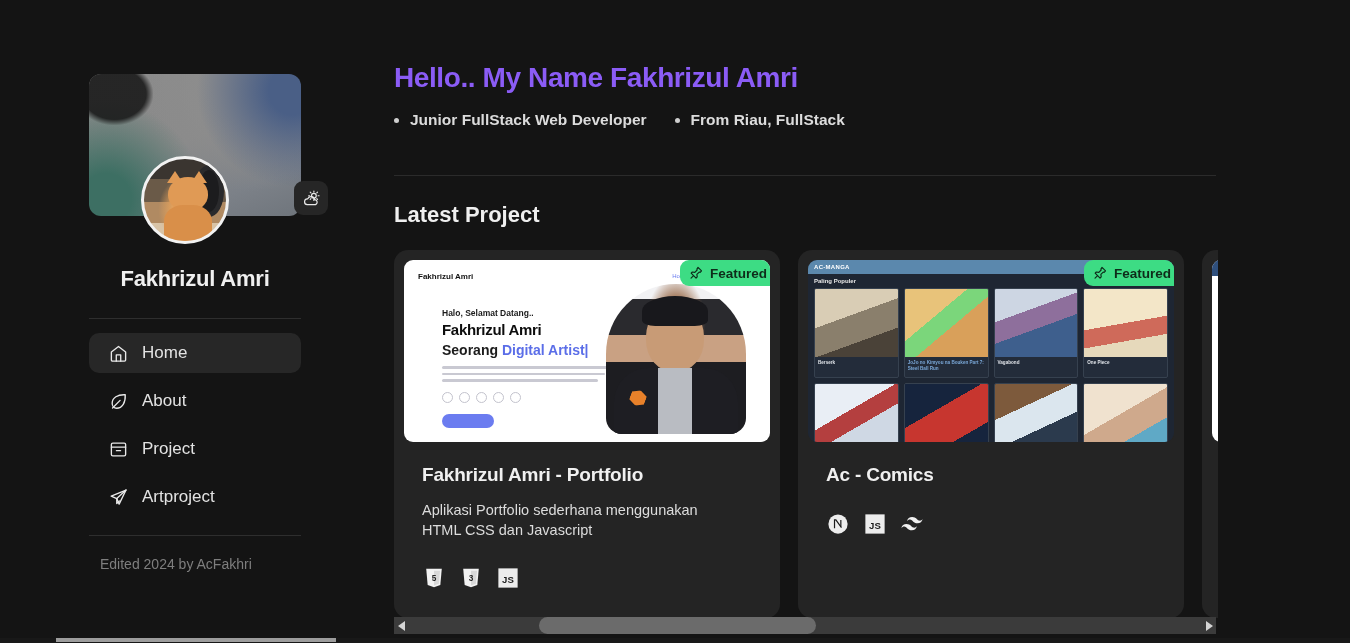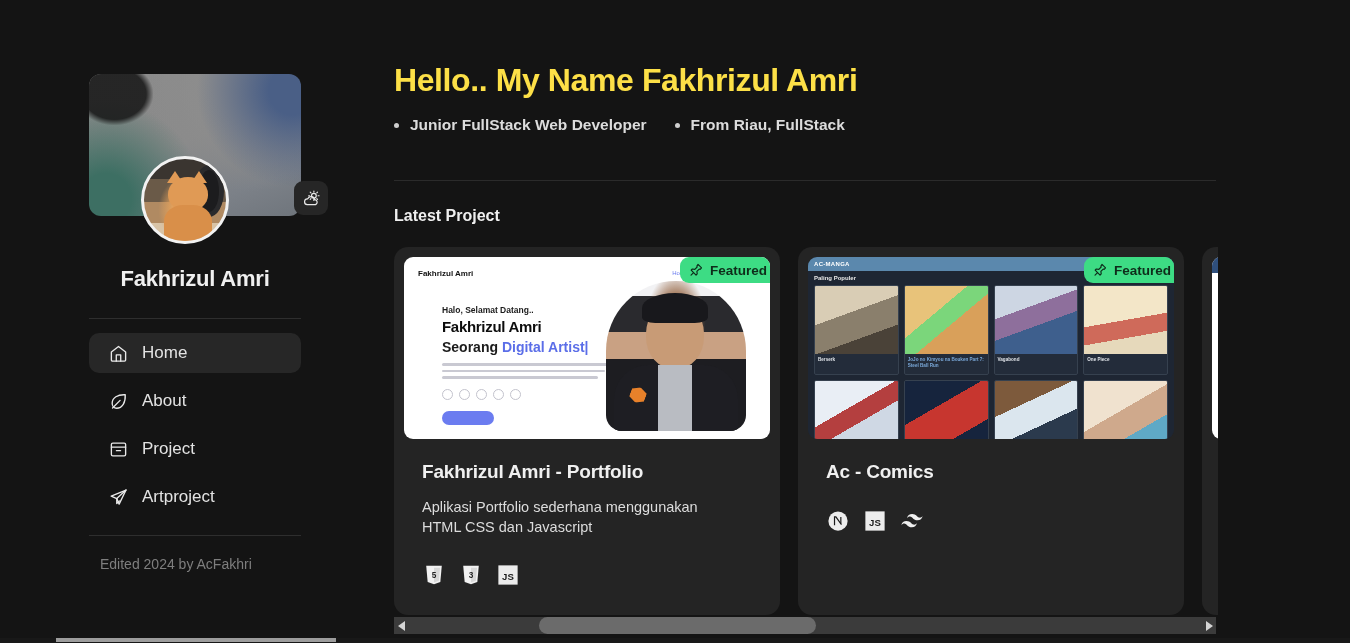--- a/index.html
+++ b/index.html
@@ -92,27 +92,27 @@
   .nav-item.active { background: #272727; }
   .nav-item .ico { width: 19px; height: 19px; display: flex; align-items: center; justify-content: center; flex:0 0 19px;}
   .nav-item .ico svg { display: block; }
 
   .footnote { font-size: 14px; color: #7e7e7e; text-align: left; padding-left: 11px;}
 
   
   .main { flex: 1; padding: 62px 0 0 4px; position: relative; }
   .main-inner { width: 822px; }
   .hero-title {
-    font-size: 32px; font-weight: 700; color: #fde047; letter-spacing: -.4px;
+    font-size: 28px; font-weight: 700; color: #8b5cf6; letter-spacing: -.4px;
   }
   .hero-meta { display: flex; align-items: center; gap: 28px; margin-top: 17px; }
   .meta-item { display: flex; align-items: center; gap: 11px; font-size: 15.5px; font-weight: 600; color: #dcdcdc; }
   .dot { width: 5px; height: 5px; border-radius: 50%; background: #cfcfcf; flex: 0 0 5px; }
   .hr { height: 1px; background: #2b2b2b; margin: 46px 0 0; }
-  .section-title { margin-top: 26px; font-size: 16px; font-weight: 700; color: #efefef; }
+  .section-title { margin-top: 26px; font-size: 22px; font-weight: 700; color: #efefef; }
 
   
   .cards-viewport { margin-top: 22px; position: relative; width: 824px; height: 376px; overflow: hidden; }
   .cards-row { display: flex; gap: 18px; }
   .card {
     width: 386px; flex: 0 0 386px; height: 368px;
     background: #242424; border-radius: 14px; padding: 10px 10px 0;
     position: relative;
   }
   .thumb {

